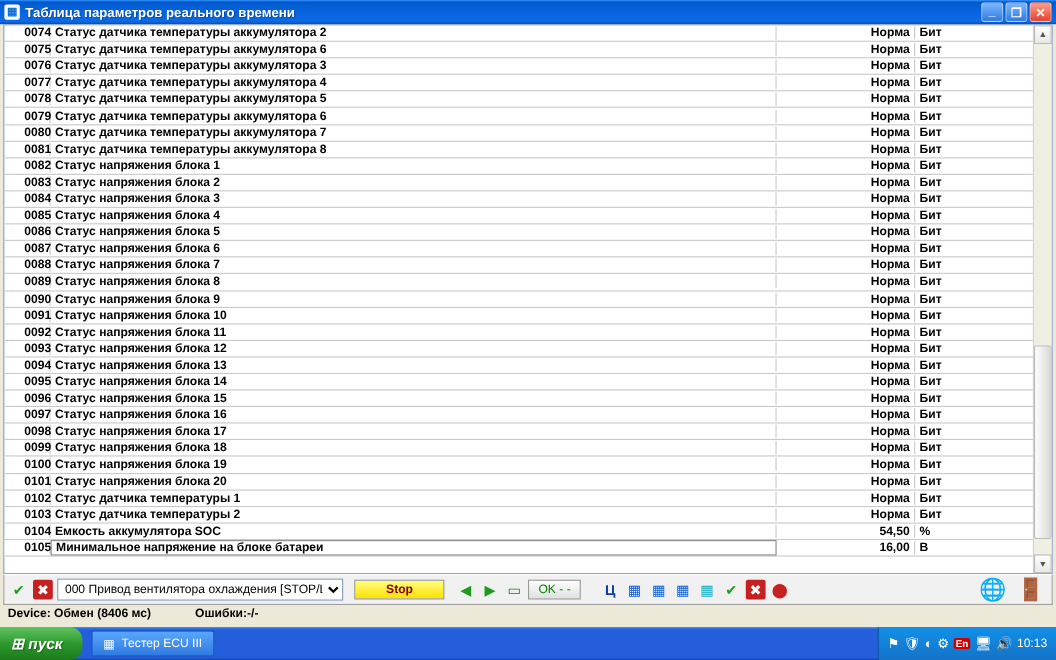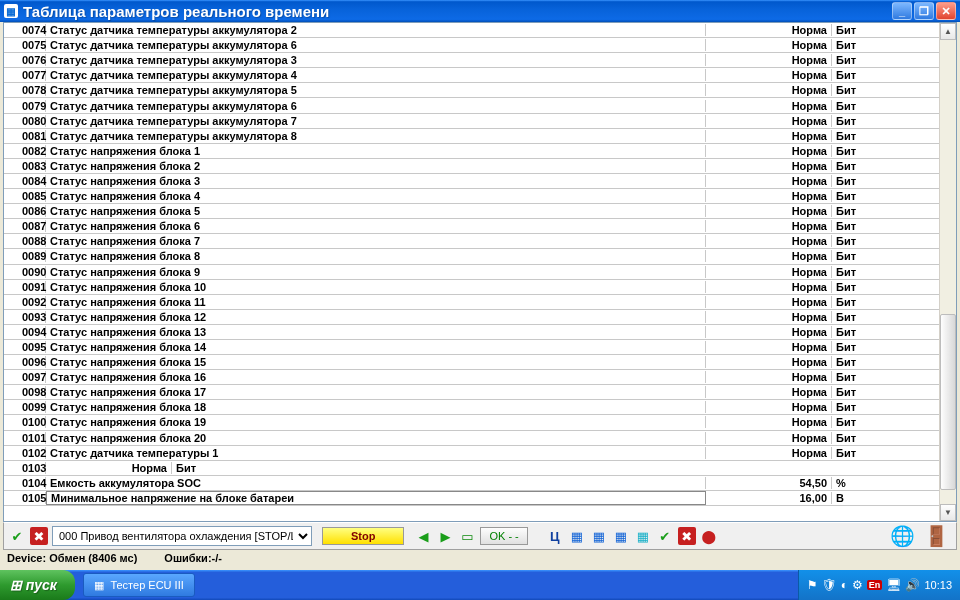--- a/index.html
+++ b/index.html
@@ -1,19 +1,19 @@
 <!DOCTYPE html>
 <html><head>
 <meta charset="utf-8">
 <style>
 * { margin:0; padding:0; box-sizing:border-box; }
 html,body { width:960px; height:600px; font-family:Tahoma,Arial,sans-serif; font-size:11px; overflow:hidden; background:#ece9d8; }
 .titlebar { height:22px; background:linear-gradient(to bottom,#3a95ff 0%,#0058cc 8%,#0762d9 40%,#0d6ae6 88%,#004fb8 100%); display:flex; align-items:center; padding:0 4px; color:#fff; font-weight:bold; }
 .titlebar .icon { width:14px; height:14px; background:#fff; margin-right:5px; border-radius:2px; display:flex; align-items:center; justify-content:center; color:#0a6cd6; font-size:10px; }
-.titlebar .title { flex:1; text-shadow:1px 1px 1px rgba(0,0,0,.25); font-size:15px; }
+.titlebar .title { flex:1; text-shadow:1px 1px 1px rgba(0,0,0,.25); font-size:12px; }
 .winbtns { display:flex; gap:2px; }
 .winbtn { width:20px; height:18px; border-radius:3px; display:flex; align-items:center; justify-content:center; font-weight:bold; font-size:11px; color:#fff; border:1px solid rgba(255,255,255,.4); cursor:pointer; }
 .winbtn.min,.winbtn.max { background:linear-gradient(to bottom,#7db8ff,#2f7ae0); }
 .winbtn.close { background:linear-gradient(to bottom,#ff9d8b,#e0442f); }
 .content { position:absolute; top:22px; left:3px; right:3px; bottom:78px; background:#fff; border:1px solid #7f9db9; display:flex; }
 .grid { flex:1; overflow:hidden; }
 .row { display:flex; height:15.1px; border-bottom:1px solid #c8c8c8; align-items:center; font-size:11px; font-weight:bold; }
 .row.selected { background:#fff; }
 .row.selected .c-name { border:1px solid #888; }
 .c-id { width:42px; text-align:center; border-right:1px solid #c8c8c8; padding:0 18px; }
@@ -24,21 +24,21 @@
 .sb-btn { height:17px; background:linear-gradient(to bottom,#fefefe,#e8e8e8); border:1px solid #bcbcbc; display:flex; align-items:center; justify-content:center; font-size:8px; color:#555; cursor:pointer; }
 .sb-track { flex:1; position:relative; }
 .sb-thumb { position:absolute; left:0; right:0; top:59%; height:38%; background:linear-gradient(to right,#fefefe,#d8d8d8); border:1px solid #bcbcbc; border-radius:2px; }
 .toolbar { position:absolute; left:3px; right:3px; bottom:50px; height:28px; background:#f0f0f0; border:1px solid #a0a0a0; border-top:1px solid #fff; display:flex; align-items:center; padding:0 4px; gap:4px; }
 .tb-btn { width:18px; height:18px; display:flex; align-items:center; justify-content:center; cursor:pointer; font-size:13px; border-radius:2px; }
 .combo { height:20px; font-size:11px; border:1px solid #7f9db9; background:#fff; padding:0 2px; width:260px; }
 .stopbtn { background:linear-gradient(to bottom,#ffff80,#ffe000); border:1px solid #999; padding:2px 28px; font-weight:bold; color:#800000; cursor:pointer; font-size:11px; }
 .okbtn { background:linear-gradient(to bottom,#fdfdfd,#e0e0e0); border:1px solid #999; padding:2px 8px; color:#008000; font-size:11px; cursor:pointer; }
 .spacer-sm{width:2px;}
 .bigbtn { width:30px; height:26px; display:flex; align-items:center; justify-content:center; font-size:20px; cursor:pointer; }
-.statusline { position:absolute; left:3px; right:3px; bottom:34px; height:16px; background:#ece9d8; display:flex; align-items:center; font-size:11px; font-weight:bold; padding:0 4px; gap:27px; }
+.statusline { position:absolute; left:3px; right:3px; bottom:34px; height:16px; background:#ece9d8; display:flex; align-items:center; font-size:11px; font-weight:bold; padding:0 4px; gap:40px; }
 .taskbar { position:absolute; left:0; right:0; bottom:0; height:30px; background:linear-gradient(to bottom,#3a95ff 0%,#245edb 8%,#245edb 92%,#1148b8 100%); display:flex; align-items:center; }
 .start { height:30px; padding:0 18px 0 10px; background:linear-gradient(to bottom,#5fc35f 0%,#2e9a2e 50%,#1a7a1a 100%); border-radius:0 12px 12px 0; color:#fff; font-weight:bold; font-style:italic; display:flex; align-items:center; font-size:14px; text-shadow:1px 1px 1px rgba(0,0,0,.3); gap:4px; cursor:pointer; }
 .task { margin-left:8px; height:24px; background:linear-gradient(to bottom,#5aa7ff,#2f7ae0); border:1px solid #1a5bc0; border-radius:3px; padding:0 10px; display:flex; align-items:center; color:#fff; gap:6px; cursor:pointer; font-size:11px; }
 .tray { margin-left:auto; height:30px; background:linear-gradient(to bottom,#1290e9,#1373c8); border-left:1px solid #0b5aa6; display:flex; align-items:center; padding:0 8px; gap:4px; color:#fff; font-size:11px; }
 .tray .ic{font-size:12px;}
 .badge{background:#cc0000;padding:0 2px;border-radius:2px;font-size:9px;font-weight:bold;text-align:center;}
 </style>
 </head>
 <body>
 
@@ -223,20 +223,21 @@
         <div class="c-unit">Бит</div>
       </div>
       <div class="row">
         <div class="c-id">0102</div>
         <div class="c-name">Статус датчика температуры 1</div>
         <div class="c-val">Норма</div>
         <div class="c-unit">Бит</div>
       </div>
       <div class="row">
         <div class="c-id">0103</div>
+        <div class="c-name">Статус датчика температуры 2</div>
         <div class="c-val">Норма</div>
         <div class="c-unit">Бит</div>
       </div>
       <div class="row">
         <div class="c-id">0104</div>
         <div class="c-name">Емкость аккумулятора SOC</div>
         <div class="c-val">54,50</div>
         <div class="c-unit">%</div>
       </div>
       <div class="row selected">

